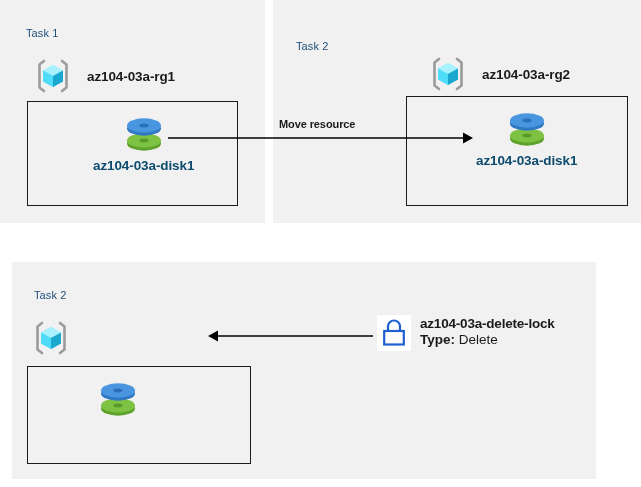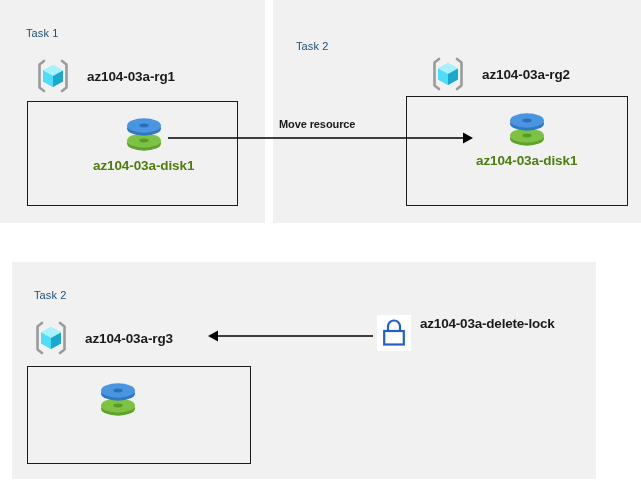--- a/index.html
+++ b/index.html
@@ -87,21 +87,21 @@
   }
   #disk-group-1  { left: 93px;  top: 110px; }
   #disk-group-1b { left: 476px; top: 105px; }
   #disk-group-2  { left: 93px;  top: 375px; }
 
   .icon-disk { width: 50px; height: 46px; display: block; }
 
   .disk-label {
     font-size: 13.5px;
     font-weight: bold;
-    color: #4d7c0f;
+    color: #0c4a6e;
     margin-top: 2px;
     letter-spacing: -0.1px;
   }
 
   
   .arrow-svg { position: absolute; overflow: visible; }
   #arrow-move   { left: 168px; top: 128px; }
   #arrow-lock   { left: 208px; top: 326px; }
 
   .arrow-caption {
@@ -227,21 +227,20 @@
     <span>
       <svg class="icon-rg" viewBox="0 0 40 40" xmlns="http://www.w3.org/2000/svg">
         <path d="M11 5 L6.5 8.5 L6.5 31.5 L11 35" fill="none" stroke="#9b9b9b" stroke-width="2.6" stroke-linecap="round" stroke-linejoin="round"></path>
         <path d="M29 5 L33.5 8.5 L33.5 31.5 L29 35" fill="none" stroke="#9b9b9b" stroke-width="2.6" stroke-linecap="round" stroke-linejoin="round"></path>
         <path d="M20 9 L30 14.5 L30 25.5 L20 31 L10 25.5 L10 14.5 Z" fill="#7fe8ff"></path>
         <path d="M20 9 L30 14.5 L20 20 L10 14.5 Z" fill="#a8f1ff"></path>
         <path d="M20 20 L30 14.5 L30 25.5 L20 31 Z" fill="#1aa8cf"></path>
         <path d="M20 20 L10 14.5 L10 25.5 L20 31 Z" fill="#4fdcf8"></path>
       </svg>
     </span>
-    <span class="rg-label">az104-03a-rg3</span>
   </div>
 
   <div class="inner-box" id="box-disk2"></div>
   <div class="disk-group" id="disk-group-2">
     <span>
       <svg class="icon-disk" viewBox="0 0 50 46" xmlns="http://www.w3.org/2000/svg">
         <ellipse cx="25" cy="33.5" rx="17" ry="7.2" fill="#5ea22c"></ellipse>
         <ellipse cx="25" cy="30.5" rx="17" ry="7.2" fill="#7dc242"></ellipse>
         <ellipse cx="25" cy="30.5" rx="4.6" ry="1.9" fill="#5a9a29"></ellipse>
         <ellipse cx="25" cy="18.5" rx="17" ry="7.2" fill="#2f78c4"></ellipse>
@@ -258,16 +257,17 @@
 
   <div id="lock-block">
     <span class="icon-lock-wrap">
       <svg class="icon-lock" viewBox="0 0 26 30" xmlns="http://www.w3.org/2000/svg">
         <path d="M7 13 L7 8.5 A6 6 0 0 1 19 8.5 L19 13" fill="none" stroke="#1f5fd0" stroke-width="2.2"></path>
         <rect x="3.2" y="13" width="19.6" height="13.5" fill="none" stroke="#1f5fd0" stroke-width="2.2"></rect>
       </svg>
     </span>
     <span class="lock-text">
       <span class="lock-name">az104-03a-delete-lock</span>
+      <span class="lock-type"><b>Type:</b> <span>Delete</span></span>
     </span>
   </div>
 
 </div>
 
 </body></html>

